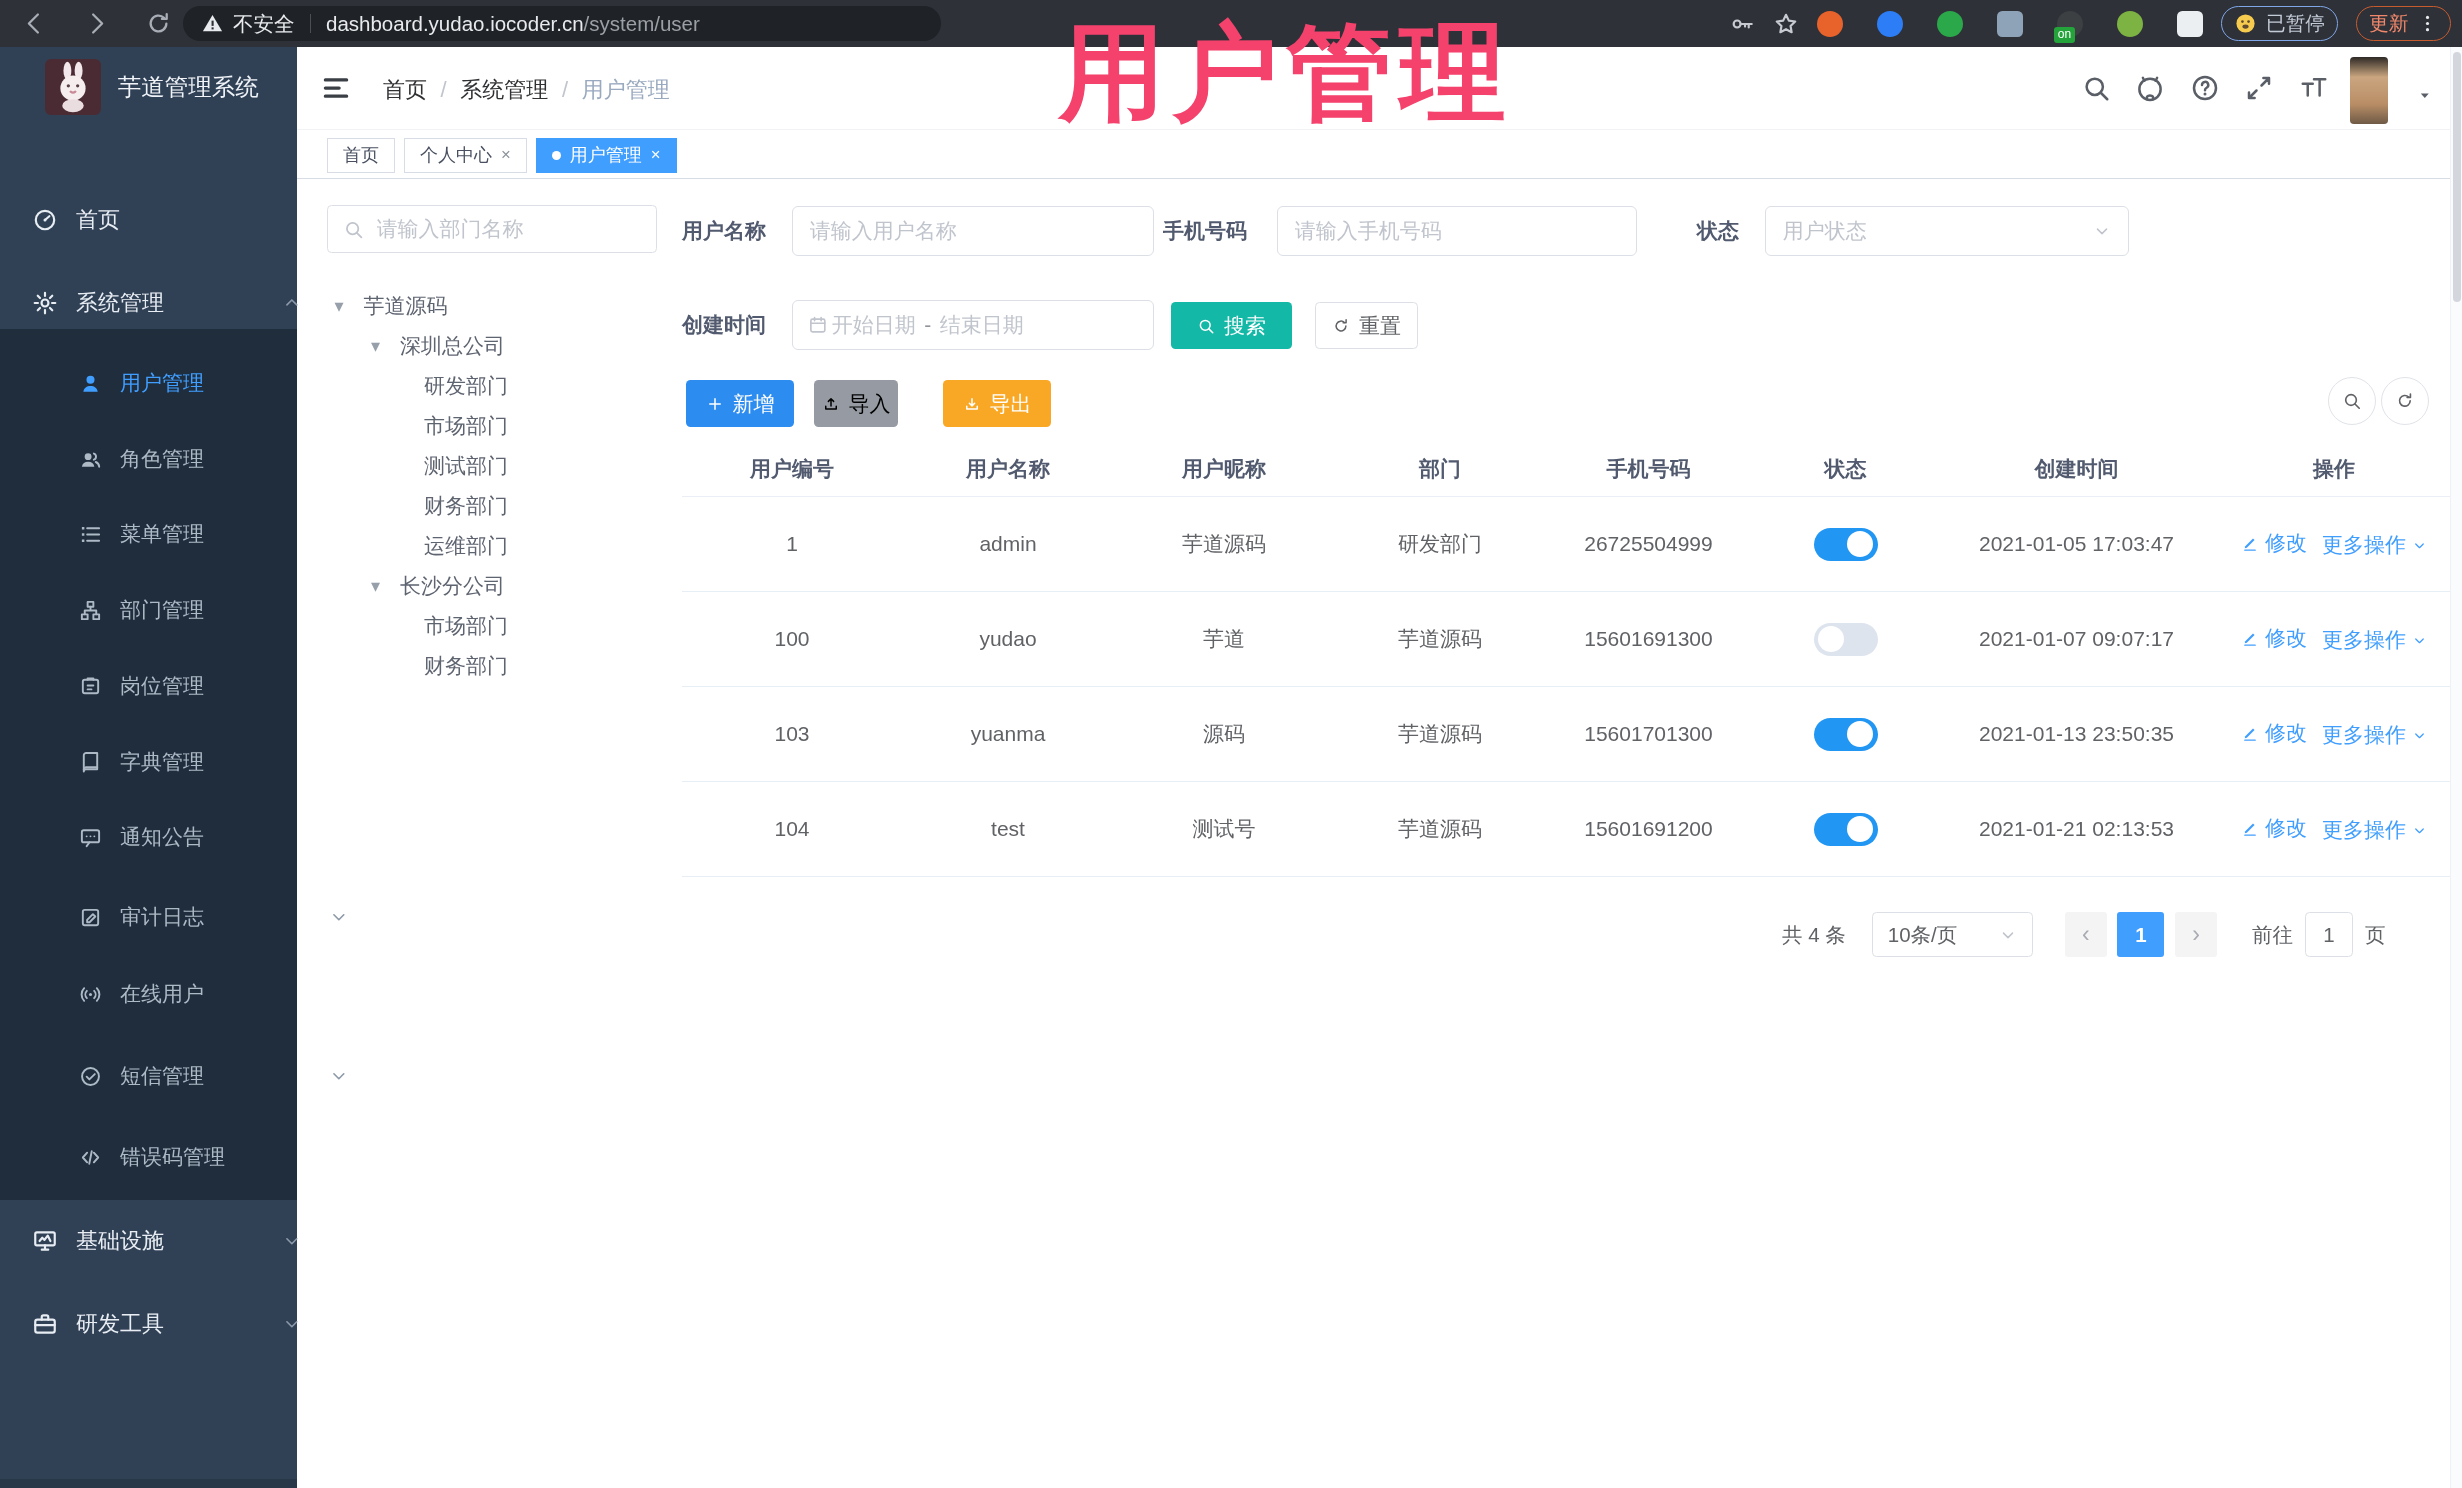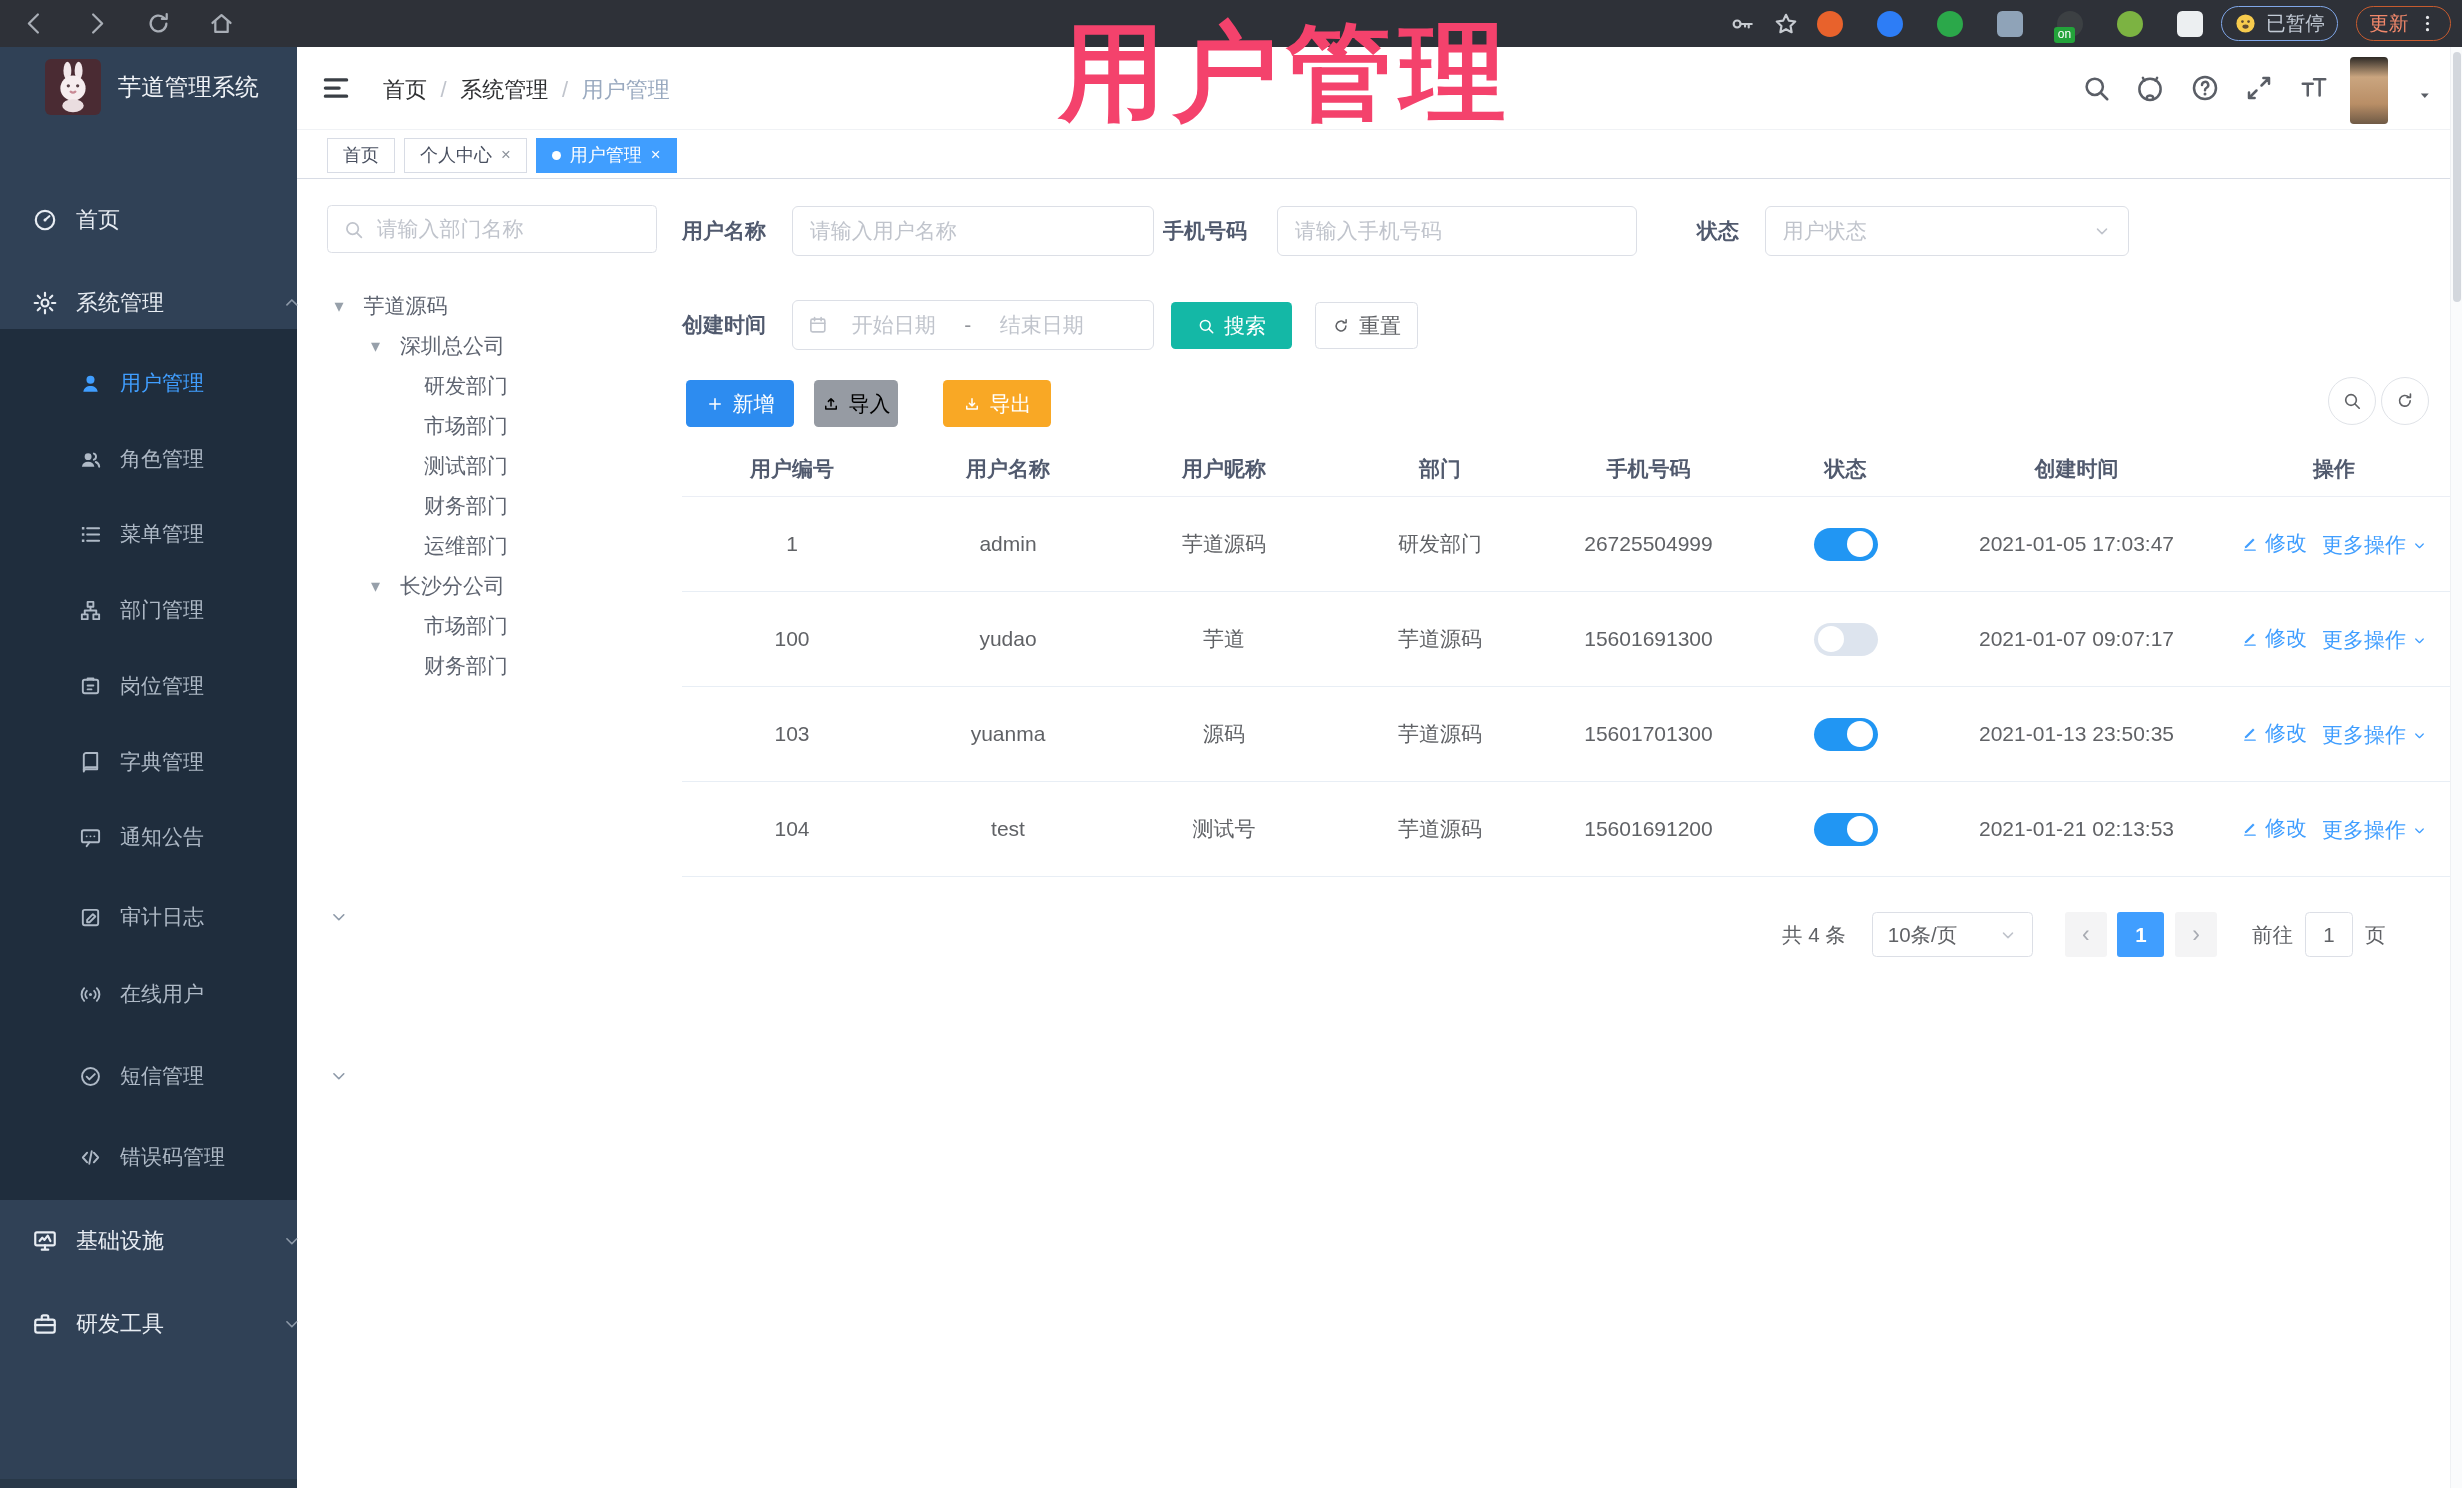--- a/index.html
+++ b/index.html
@@ -138,20 +138,33 @@
         <path d="M19 12a7 7 0 1 1-2.1-5"></path>
         <path d="M19.3 3.6v4.3h-4.3"></path>
       </svg>
     </span>
   <span class="nav-ic svgi" style="left:208px">
       <svg viewBox="0 0 24 24" fill="none" stroke="currentColor" stroke-width="2" stroke-linecap="round" stroke-linejoin="round">
         <path d="M4 11.5 12 4.5l8 7"></path>
         <path d="M6.5 10v9.5h11V10"></path>
       </svg>
     </span>
+  <div id="url-pill">
+    <span class="svgi i30" style="margin-left:18px">
+        <svg viewBox="0 0 24 24" fill="none" stroke="currentColor" stroke-width="2" stroke-linecap="round" stroke-linejoin="round">
+          <path d="M12 3 22 20H2Z" fill="#E8EAED" stroke="none"></path>
+          <rect x="11" y="9" width="2.2" height="5.5" fill="#2E3138" stroke="none"></rect>
+          <rect x="11" y="16" width="2.2" height="2.2" fill="#2E3138" stroke="none"></rect>
+        </svg>
+      </span>
+    <span style="margin-left:9px">不安全</span>
+    <span class="sep"></span>
+    <span class="url-host">dashboard.yudao.iocoder.cn</span>
+    <span class="url-path">/system/user</span>
+  </div>
   <div id="chrome-right">
     <span class="svgi i34">
         <svg viewBox="0 0 24 24" fill="none" stroke="currentColor" stroke-width="2" stroke-linecap="round" stroke-linejoin="round">
           <circle cx="7.5" cy="12" r="3.2"></circle>
           <path d="M10.7 12H21M18.2 12v3.2M14.8 12v2.4"></path>
         </svg>
       </span>
     <span class="svgi i34">
         <svg viewBox="0 0 24 24" fill="none" stroke="currentColor" stroke-width="2" stroke-linecap="round" stroke-linejoin="round">
           <path d="M12 3.5l2.6 5.4 5.9.8-4.3 4.1 1 5.8-5.2-2.8-5.2 2.8 1-5.8L3.5 9.7l5.9-.8Z"></path>
@@ -507,21 +520,21 @@
 <div class="fbox" style="left:1765px;top:206px;width:364px;justify-content:space-between;padding:0 16.7px">
   <span class="ph">用户状态</span>
   <span class="svgi i24" style="color:#C0C4CC">
       <svg viewBox="0 0 24 24" fill="none" stroke="currentColor" stroke-width="2" stroke-linecap="round" stroke-linejoin="round">
         <path d="M6 9.5l6 6 6-6"></path>
       </svg>
     </span>
 </div>
 
 <span class="flabel" style="left:682px;top:300px">创建时间</span>
-<div class="fbox" style="left:792px;top:300px;width:362px;padding:0 15px;gap:24px">
+<div class="fbox" style="left:792px;top:300px;width:362px;padding:0 15px;gap:4px">
   <span class="svgi i26" style="color:#C0C4CC">
       <svg viewBox="0 0 24 24" fill="none" stroke="currentColor" stroke-width="2" stroke-linecap="round" stroke-linejoin="round">
         <rect x="3.5" y="5" width="17" height="15.5" rx="2"></rect>
         <path d="M3.5 10h17M8 3v4M16 3v4"></path>
       </svg>
     </span>
   <span class="ph">开始日期</span>
   <span style="color:#909399;font-size:21px;margin:0 4.5px">-</span>
   <span class="ph">结束日期</span>
 </div>

